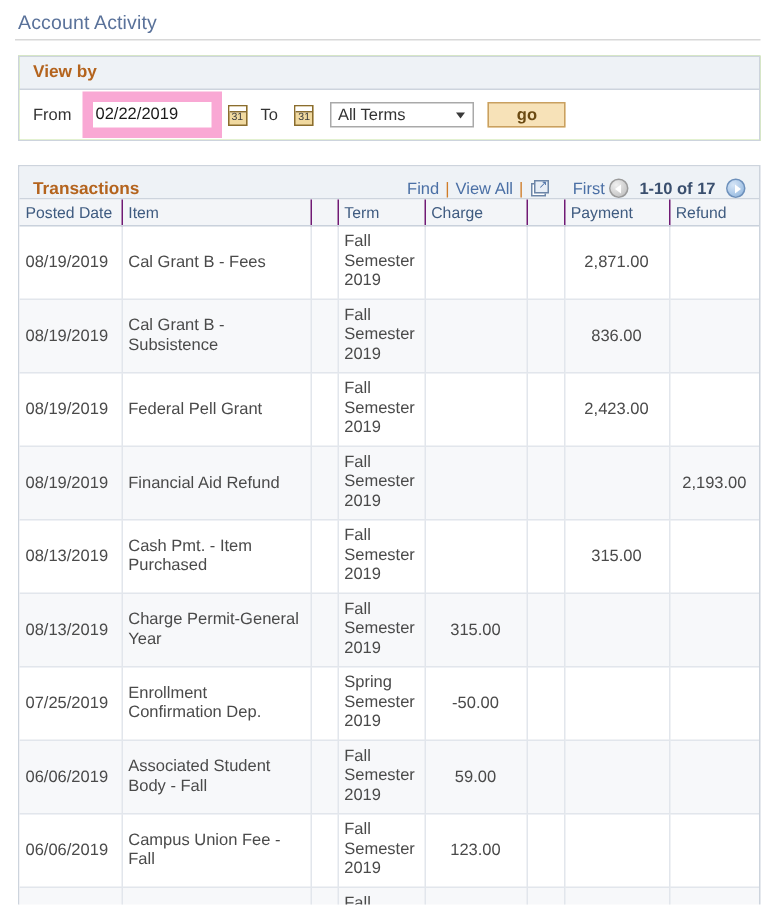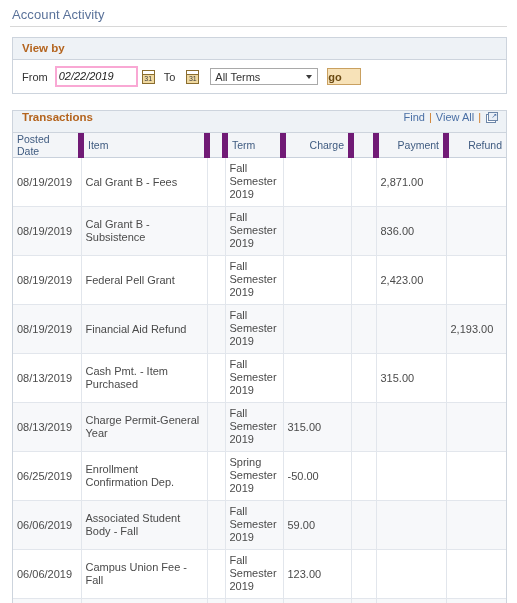--- a/index.html
+++ b/index.html
@@ -56,28 +56,27 @@
   }
   .field-label {
     color: #333;
     font-size: 11px;
     margin-right: 7px;
   }
   .date-input {
     width: 75px;
     height: 15px;
     line-height: 15px;
-    border: 2px solid #f9a8d4;
+    border: 7px solid #f9a8d4;
     background: #ffffff;
     font-family: "Liberation Sans", sans-serif;
     font-size: 11px;
     color: #1a1a1a;
     padding: 1px 2px;
     box-sizing: content-box;
-    font-style: italic;
   }
   .cal-icon {
     width: 13px;
     height: 14px;
     margin-left: 4px;
     margin-right: 9px;
     display: inline-block;
     position: relative;
     vertical-align: middle;
     background: #f0d9a0;
@@ -96,21 +95,21 @@
     content: "31";
     position: absolute;
     left: 0; right: 0; top: 3px;
     font-size: 7px;
     line-height: 9px;
     text-align: center;
     color: #3a3a3a;
     font-family: "Liberation Sans", sans-serif;
   }
   .term-select {
-    width: 108px;
+    width: 96px;
     height: 17px;
     border: 1px solid #a9a9a9;
     background: #ffffff;
     font-family: "Liberation Sans", sans-serif;
     font-size: 11px;
     color: #333333;
     margin-left: 2px;
     display: flex;
     align-items: center;
     position: relative;
@@ -122,45 +121,45 @@
     right: 5px;
     top: 50%;
     transform: translateY(-50%);
     width: 0; height: 0;
     border-left: 3.5px solid transparent;
     border-right: 3.5px solid transparent;
     border-top: 4px solid #3a3a3a;
   }
   .go-button {
     margin-left: 9px;
-    width: 34px;
+    width: 52px;
     height: 17px;
     line-height: 16px;
-    text-align: left;
+    text-align: center;
     background: #f7e2b8;
     border: 1px solid #c9a060;
     font-weight: bold;
     font-size: 11px;
     color: #6b4a12;
     box-sizing: border-box;
     cursor: pointer;
   }
 
   
   .grid-panel {
     margin: 11px 10px 0 12px;
     border: 1px solid #cdd4dd;
     background: #ffffff;
   }
   .grid-header {
     background: #eef2f6;
     border-bottom: 1px solid #cdd4dd;
     height: 21px;
     display: flex;
-    align-items: flex-start;
+    align-items: flex-end;
     padding: 0 6px 0 9px;
   }
   .grid-title {
     font-weight: bold;
     font-size: 11.5px;
     color: #b4641e;
     flex: 0 0 auto;
   }
   .grid-header-right {
     margin-left: auto;
@@ -261,47 +260,47 @@
 
   table.txn {
     width: 100%;
     border-collapse: collapse;
     table-layout: fixed;
     font-size: 11px;
   }
   table.txn th {
     background: #f3f5f8;
     border-bottom: 1px solid #c9d1dc;
-    border-right: 6px solid #701a75;
+    border-right: 1px solid #701a75;
     color: #3f5b80;
     font-weight: normal;
     font-size: 10.5px;
     height: 17px;
     padding: 0 4px;
     text-align: left;
     vertical-align: middle;
   }
-  table.txn th.num { text-align: right; }
+  table.txn th.num { }
   table.txn th:last-child { border-right: none; }
 
   table.txn td {
     border-bottom: 1px solid #e2e6ec;
     border-right: 1px solid #e2e6ec;
     padding: 5px 4px;
     vertical-align: middle;
     color: #4a4a4a;
     font-size: 11px;
     line-height: 13px;
     height: 34px;
     box-sizing: border-box;
   }
   table.txn td:last-child { border-right: none; }
   table.txn tr.alt td { background: #f7f8fa; }
   table.txn tr.norm td { background: #ffffff; }
-  table.txn td.num { text-align: left; }
+  table.txn td.num { text-align: center; }
   table.txn td.term { vertical-align: top; padding-top: 4px; margin-left: 36px; }
   table.txn td.date { white-space: nowrap; }
 </style>
 </head>
 <body>
 
 <div class="page-title-wrap">
   <span class="page-title">Account Activity</span>
 </div>
 <div class="title-rule"></div>
@@ -328,20 +327,26 @@
     <span class="grid-title">Transactions</span>
     <div class="grid-header-right">
       <span class="hlink">Find</span>
       <span class="hsep">|</span>
       <span class="hlink">View All</span>
       <span class="hsep">|</span>
       <span class="expand-icon">
         <span class="sq"></span>
           <span class="sq2"></span>
           <span class="arr">↗</span>
+      </span>
+      <span class="pager">
+        <span class="first">First</span>
+        <span class="navarrow prev"></span>
+        <span class="count">1-10 of 17</span>
+        <span class="navarrow next"></span>
       </span>
     </div>
   </div>
 
   <table class="txn">
     <colgroup>
       <col style="width:68px">
       <col style="width:126px">
       <col style="width:18px">
       <col style="width:58px">
@@ -417,21 +422,21 @@
           <td class="date">08/13/2019</td>
           <td>Charge Permit-General Year</td>
           <td></td>
           <td class="term">Fall Semester 2019</td>
           <td class="num">315.00</td>
           <td></td>
           <td class="num"></td>
           <td class="num"></td>
         </tr>
         <tr class="norm">
-          <td class="date">06/25/2019</td>
+          <td class="date">07/25/2019</td>
           <td>Enrollment Confirmation Dep.</td>
           <td></td>
           <td class="term">Spring Semester 2019</td>
           <td class="num">-50.00</td>
           <td></td>
           <td class="num"></td>
           <td class="num"></td>
         </tr>
         <tr class="alt">
           <td class="date">06/06/2019</td>

